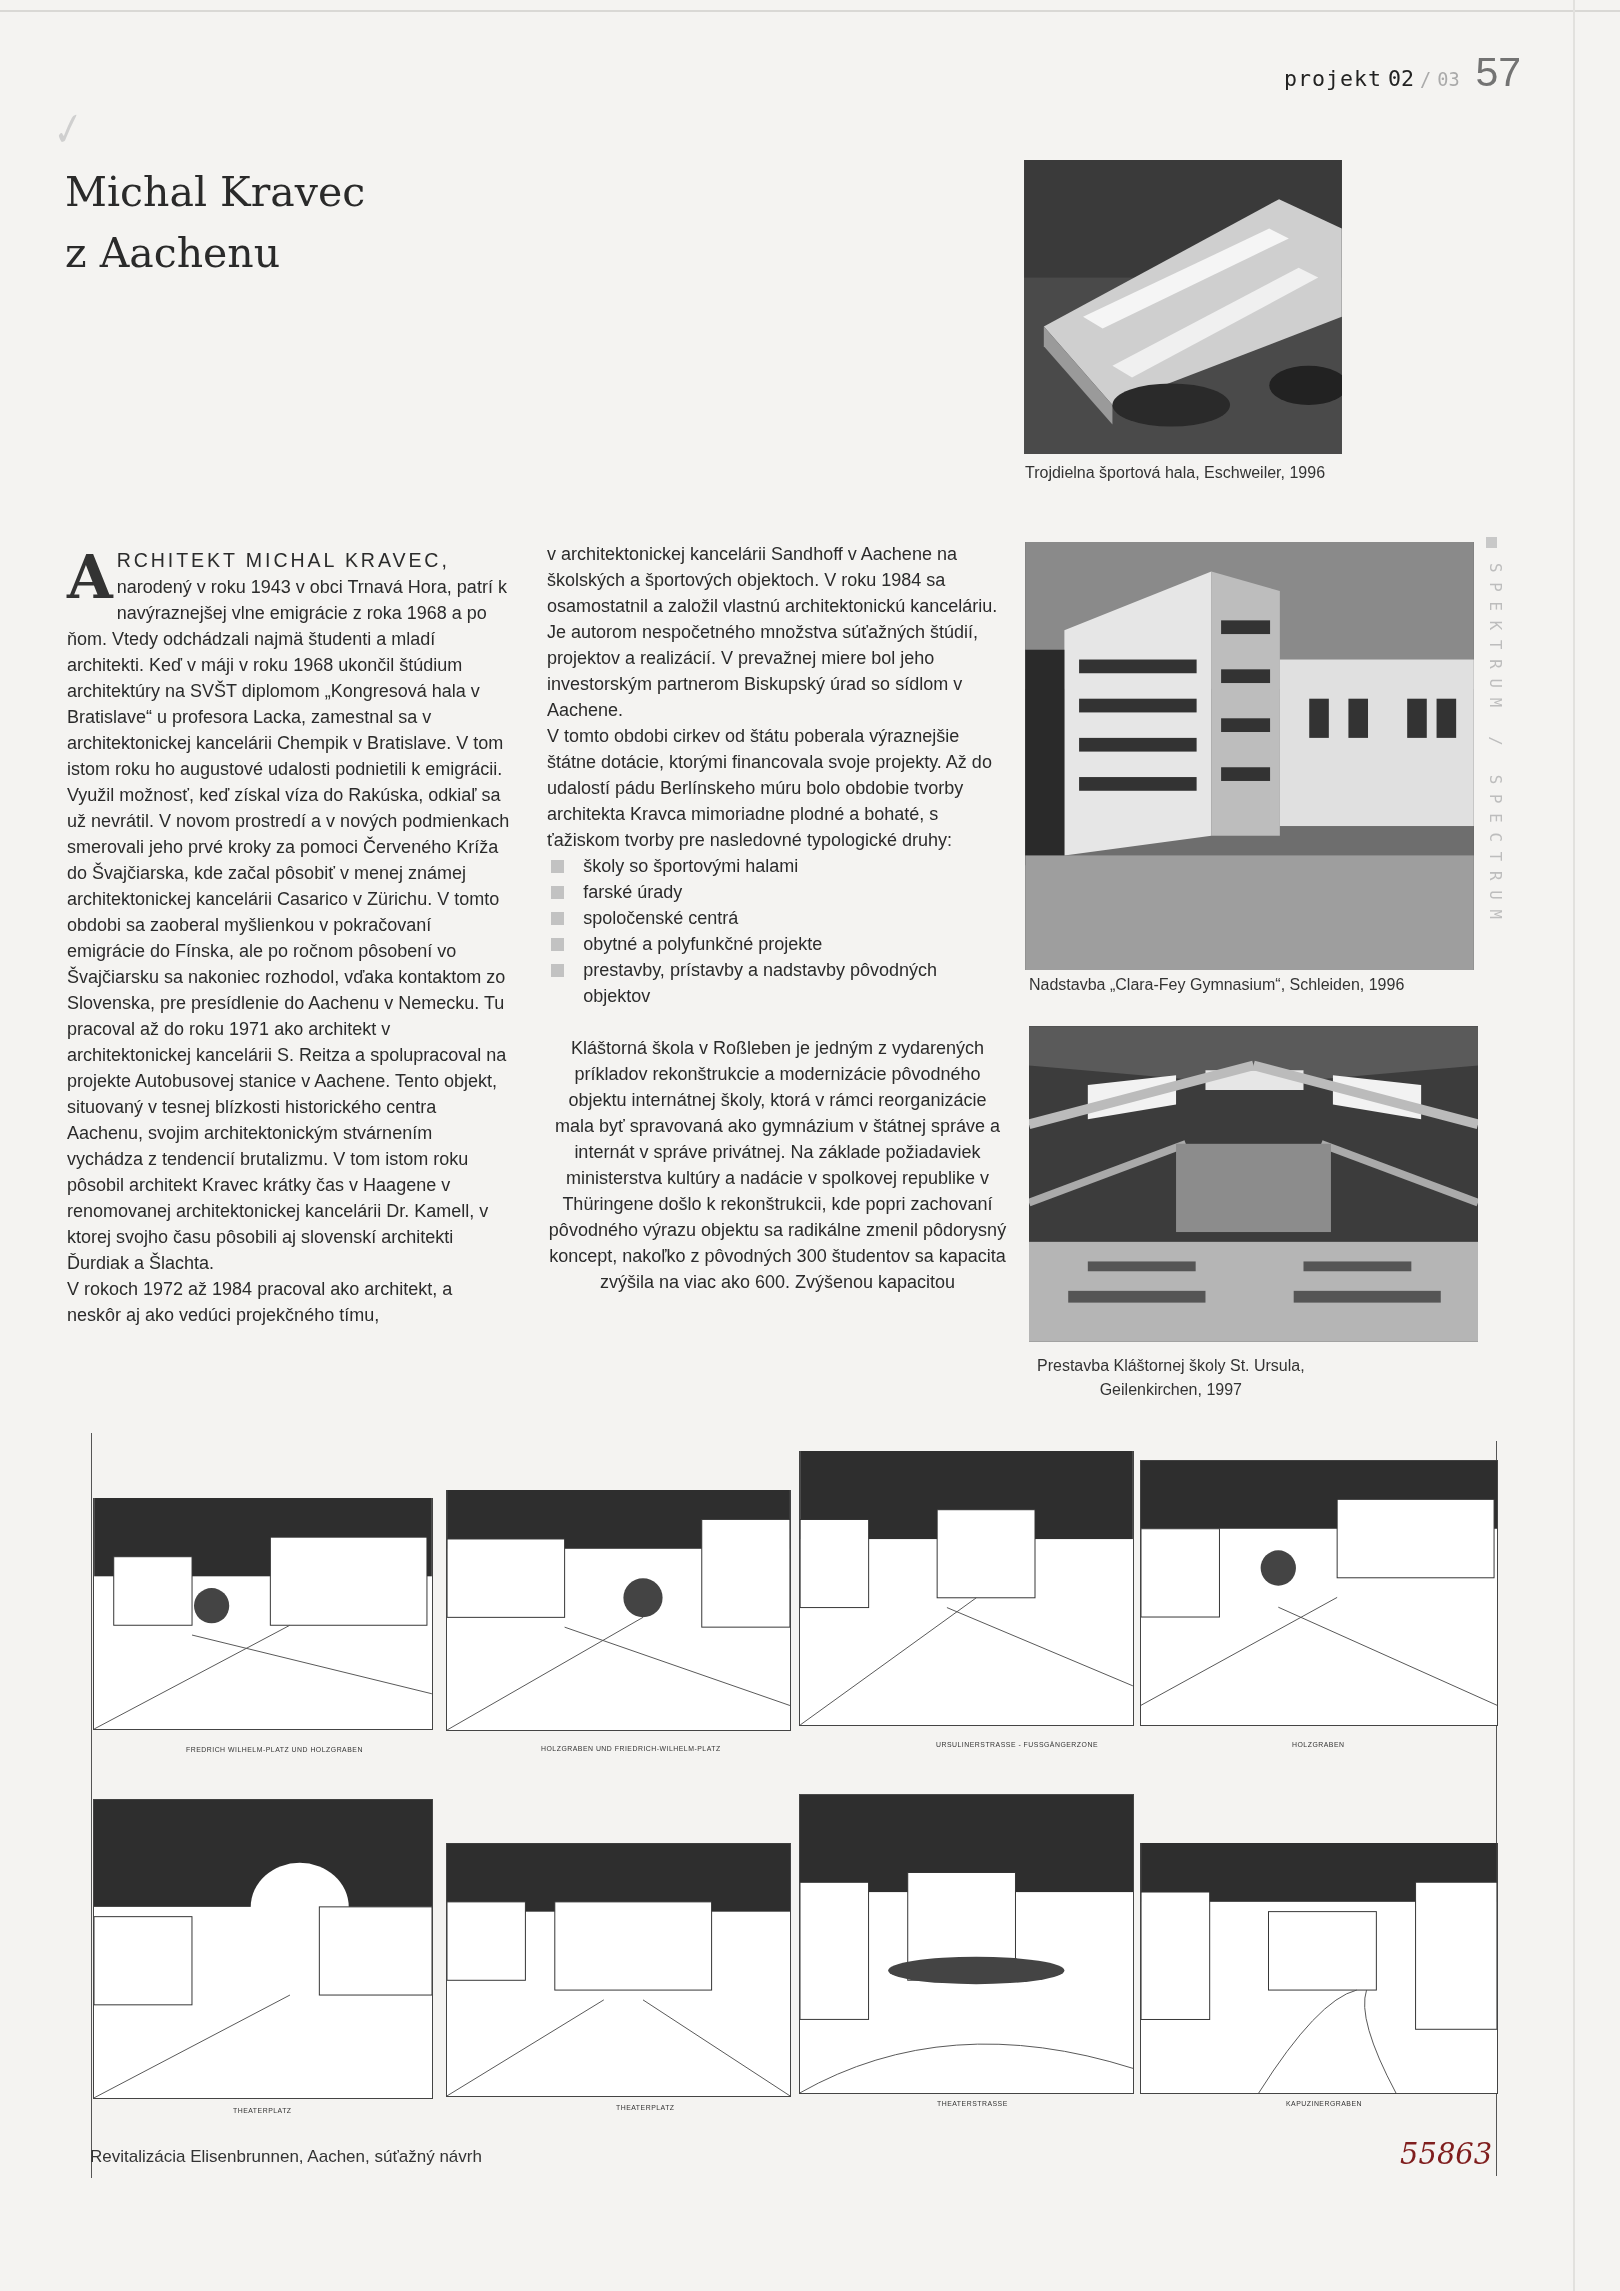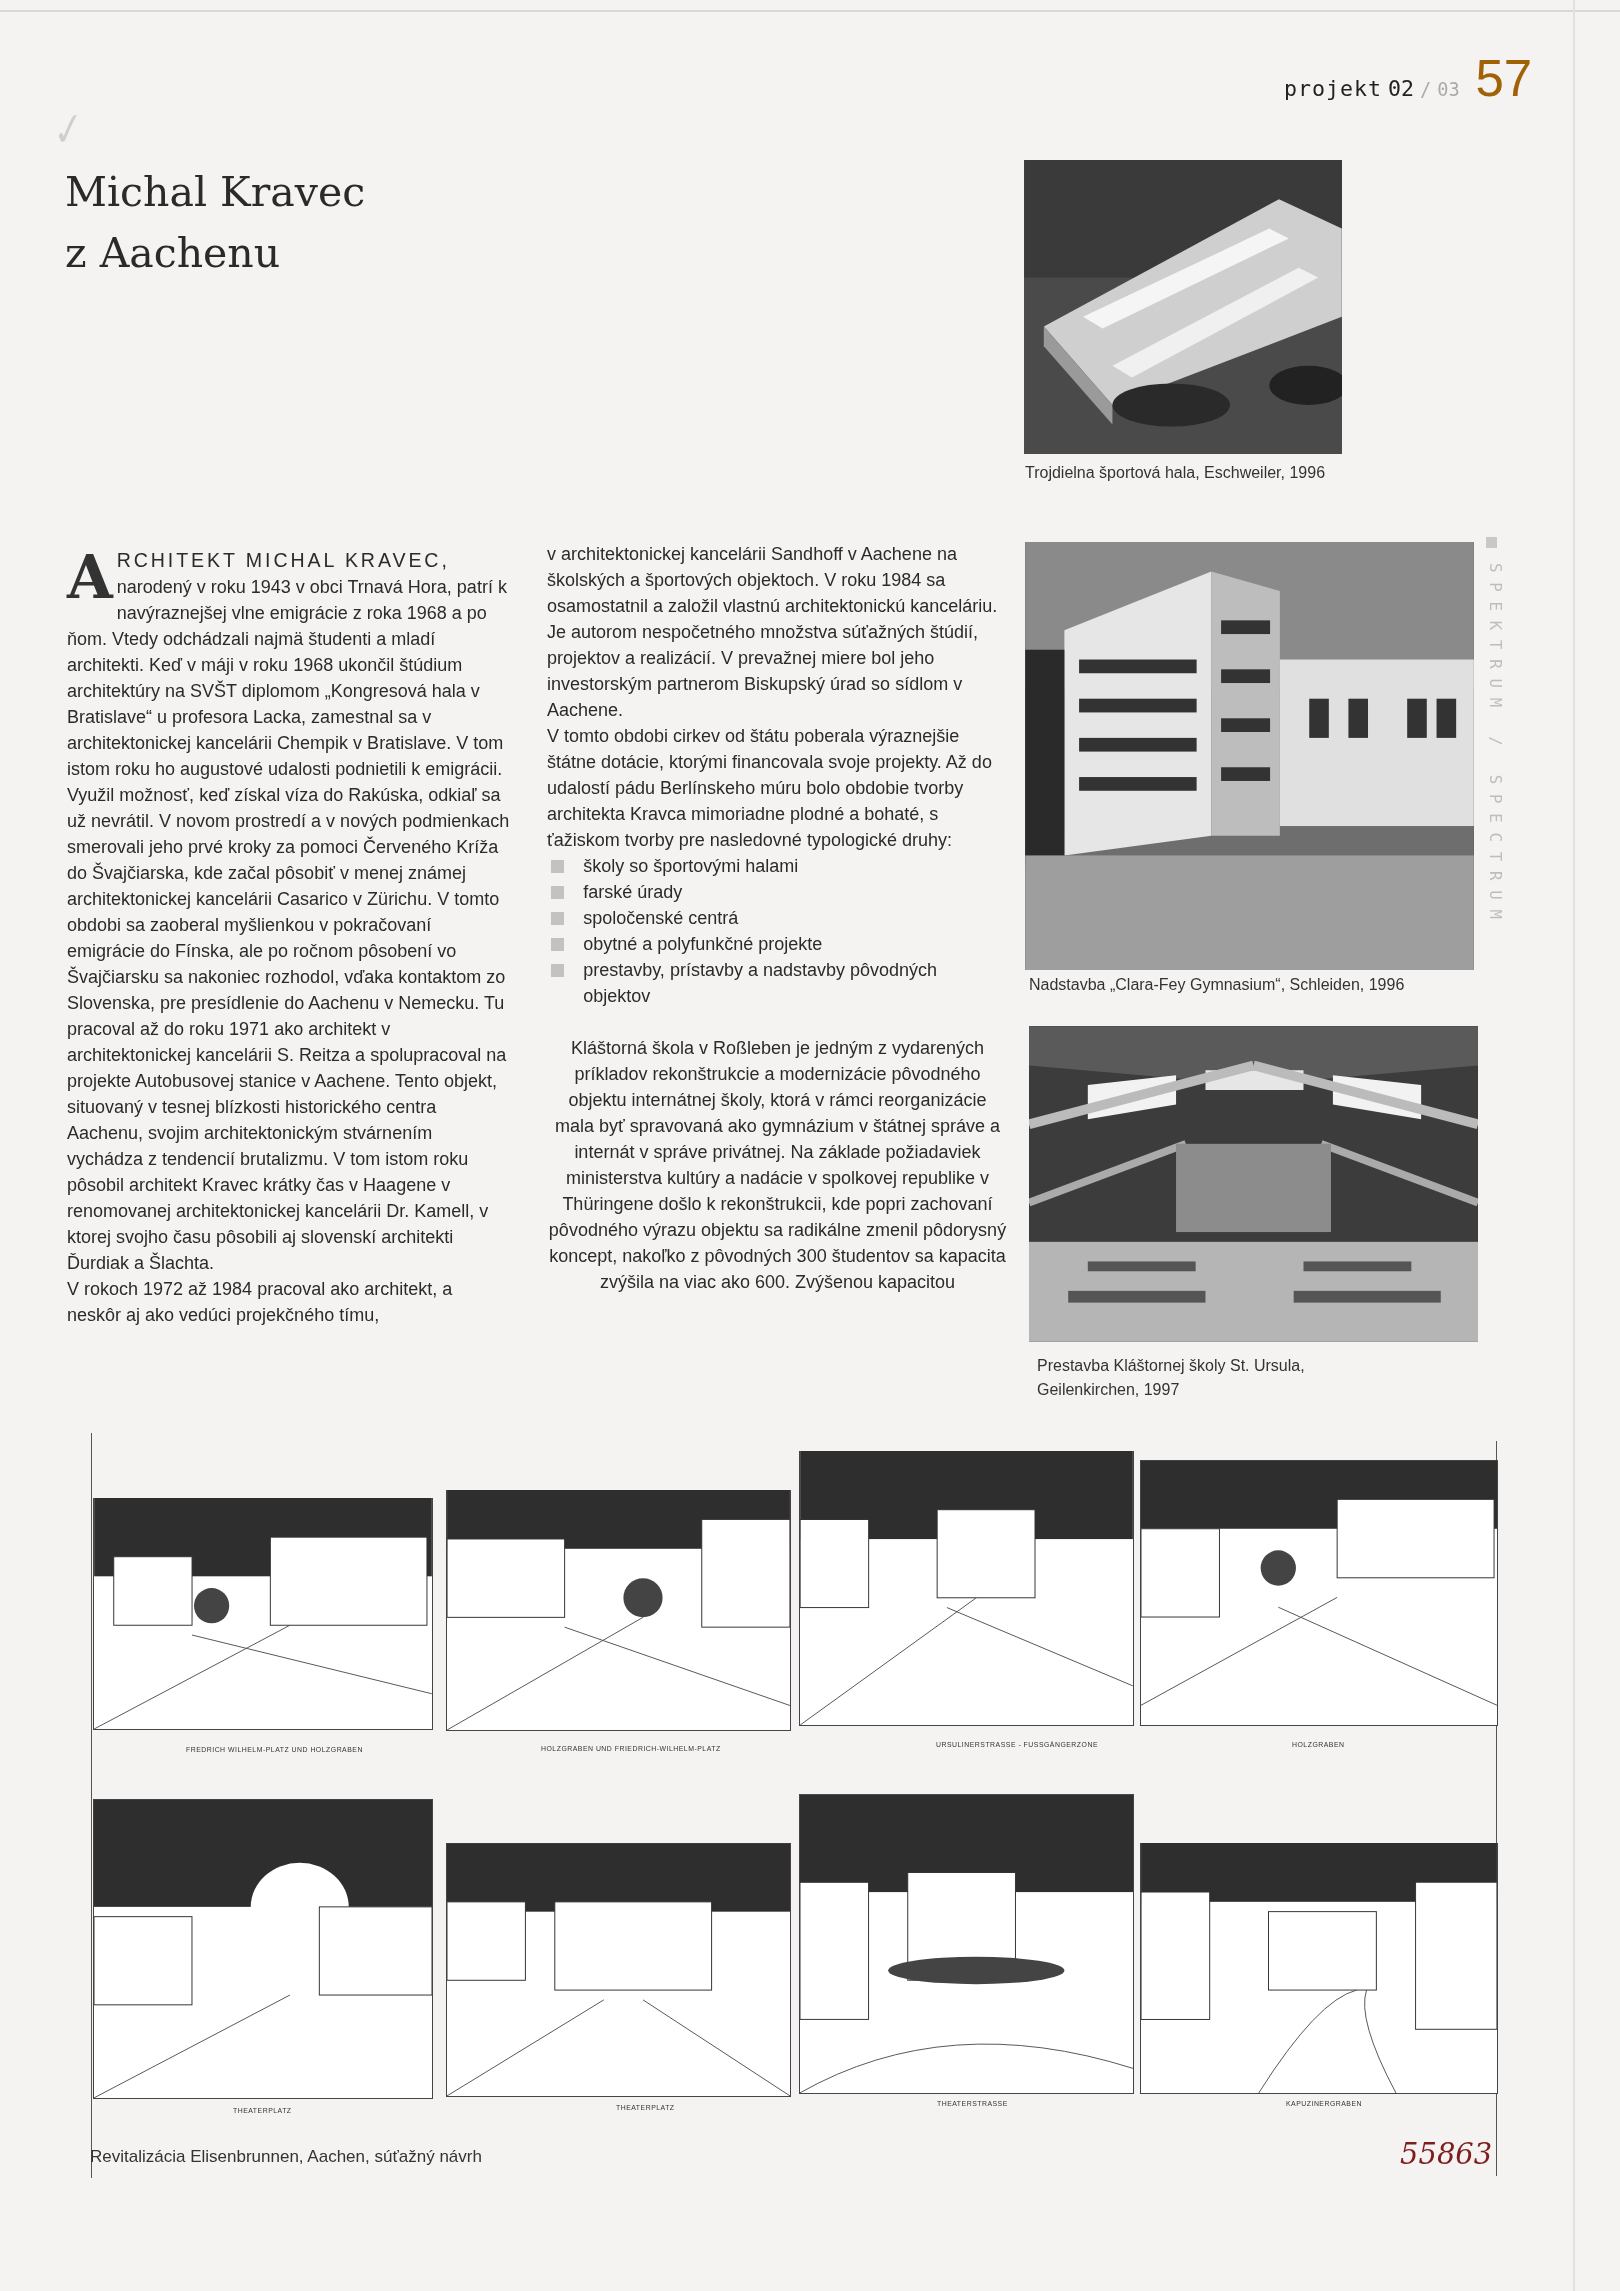--- a/index.html
+++ b/index.html
@@ -7,21 +7,21 @@
     width: 1620px; height: 2292px; position: relative; overflow: hidden;
     background: #f4f3f1; color: #2a2a2a;
     font-family: "Liberation Sans", sans-serif;
   }
   .page-edge-top { position: absolute; left: 0; top: 9.8px; width: 1620px; height: 2px; background: #d9d8d5; }
   .page-edge-right { position: absolute; left: 1573px; top: 0; width: 2px; height: 2292px; background: #e2e1de; }
   .header { position: absolute; top: 49px; left: 1284px; display: flex; align-items: baseline; gap: 6px; }
   .header .mag { font-family: "DejaVu Sans Mono", monospace; font-size: 21.6px; color: #222; letter-spacing: 1px; }
   .header .issue-a { font-family: "DejaVu Sans Mono", monospace; font-size: 21.6px; color: #222; }
   .header .issue-b { font-family: "DejaVu Sans Mono", monospace; font-size: 18.6px; color: #aaa; }
-  .header .pnum { font-family: "Liberation Sans", sans-serif; font-size: 51px; color: #a16207; margin-left: 9.8px; }
+  .header .pnum { font-family: "Liberation Sans", sans-serif; font-size: 41px; color: #737373; margin-left: 9.8px; }
 
   .title { position: absolute; left: 65px; top: 162px; font-family: "DejaVu Serif", serif; font-size: 41px; line-height: 61px; color: #2a2a2a; }
 
   .col { position: absolute; font-size: 18px; line-height: 26px; color: #2b2b2b; }
   .col p { margin: 0; }
   .col1 { left: 67px; top: 547px; width: 443px; }
   .col2 { left: 547px; top: 541px; width: 461px; }
   .dropcap { float: left; font-family: "DejaVu Serif", serif; font-size: 59px; line-height: 49px; font-weight: bold; margin: 5.9px 3.9px 0 0; color: #333; }
   .smallcaps { letter-spacing: 2.9px; font-size: 19.6px; }
   .bullets { list-style: none; margin: 0; padding: 0; }
@@ -160,21 +160,21 @@
     <rect x="150" y="120" width="158" height="90" fill="#8c8c8c"></rect>
     <rect x="0" y="220" width="458" height="102" fill="#b5b5b5"></rect>
     <g fill="#555">
         <rect x="60" y="240" width="110" height="10"></rect>
         <rect x="280" y="240" width="110" height="10"></rect>
         <rect x="40" y="270" width="140" height="12"></rect>
         <rect x="270" y="270" width="150" height="12"></rect>
       </g>
   </svg>
 </div>
-<div class="caption" style="left:1037px; top:1354px;">
+<div class="caption" style="left:1037px; top:1354px;text-align:center;">
   <div>Prestavba Kláštornej školy St. Ursula,</div>
   <div>Geilenkirchen, 1997</div>
 </div>
 
 <div class="frame-line" style="left:91px; top:1433px; width:1px; height:745px;"></div>
 <div class="frame-line" style="left:1496px; top:1441px; width:1px; height:735px;"></div>
 
 <div class="sketch" style="left:93px; top:1498px; width:338px; height:231px;">
   <svg width="338" height="231" viewBox="0 0 345 236">
       <rect width="345" height="80" fill="#2e2e2e"></rect>

